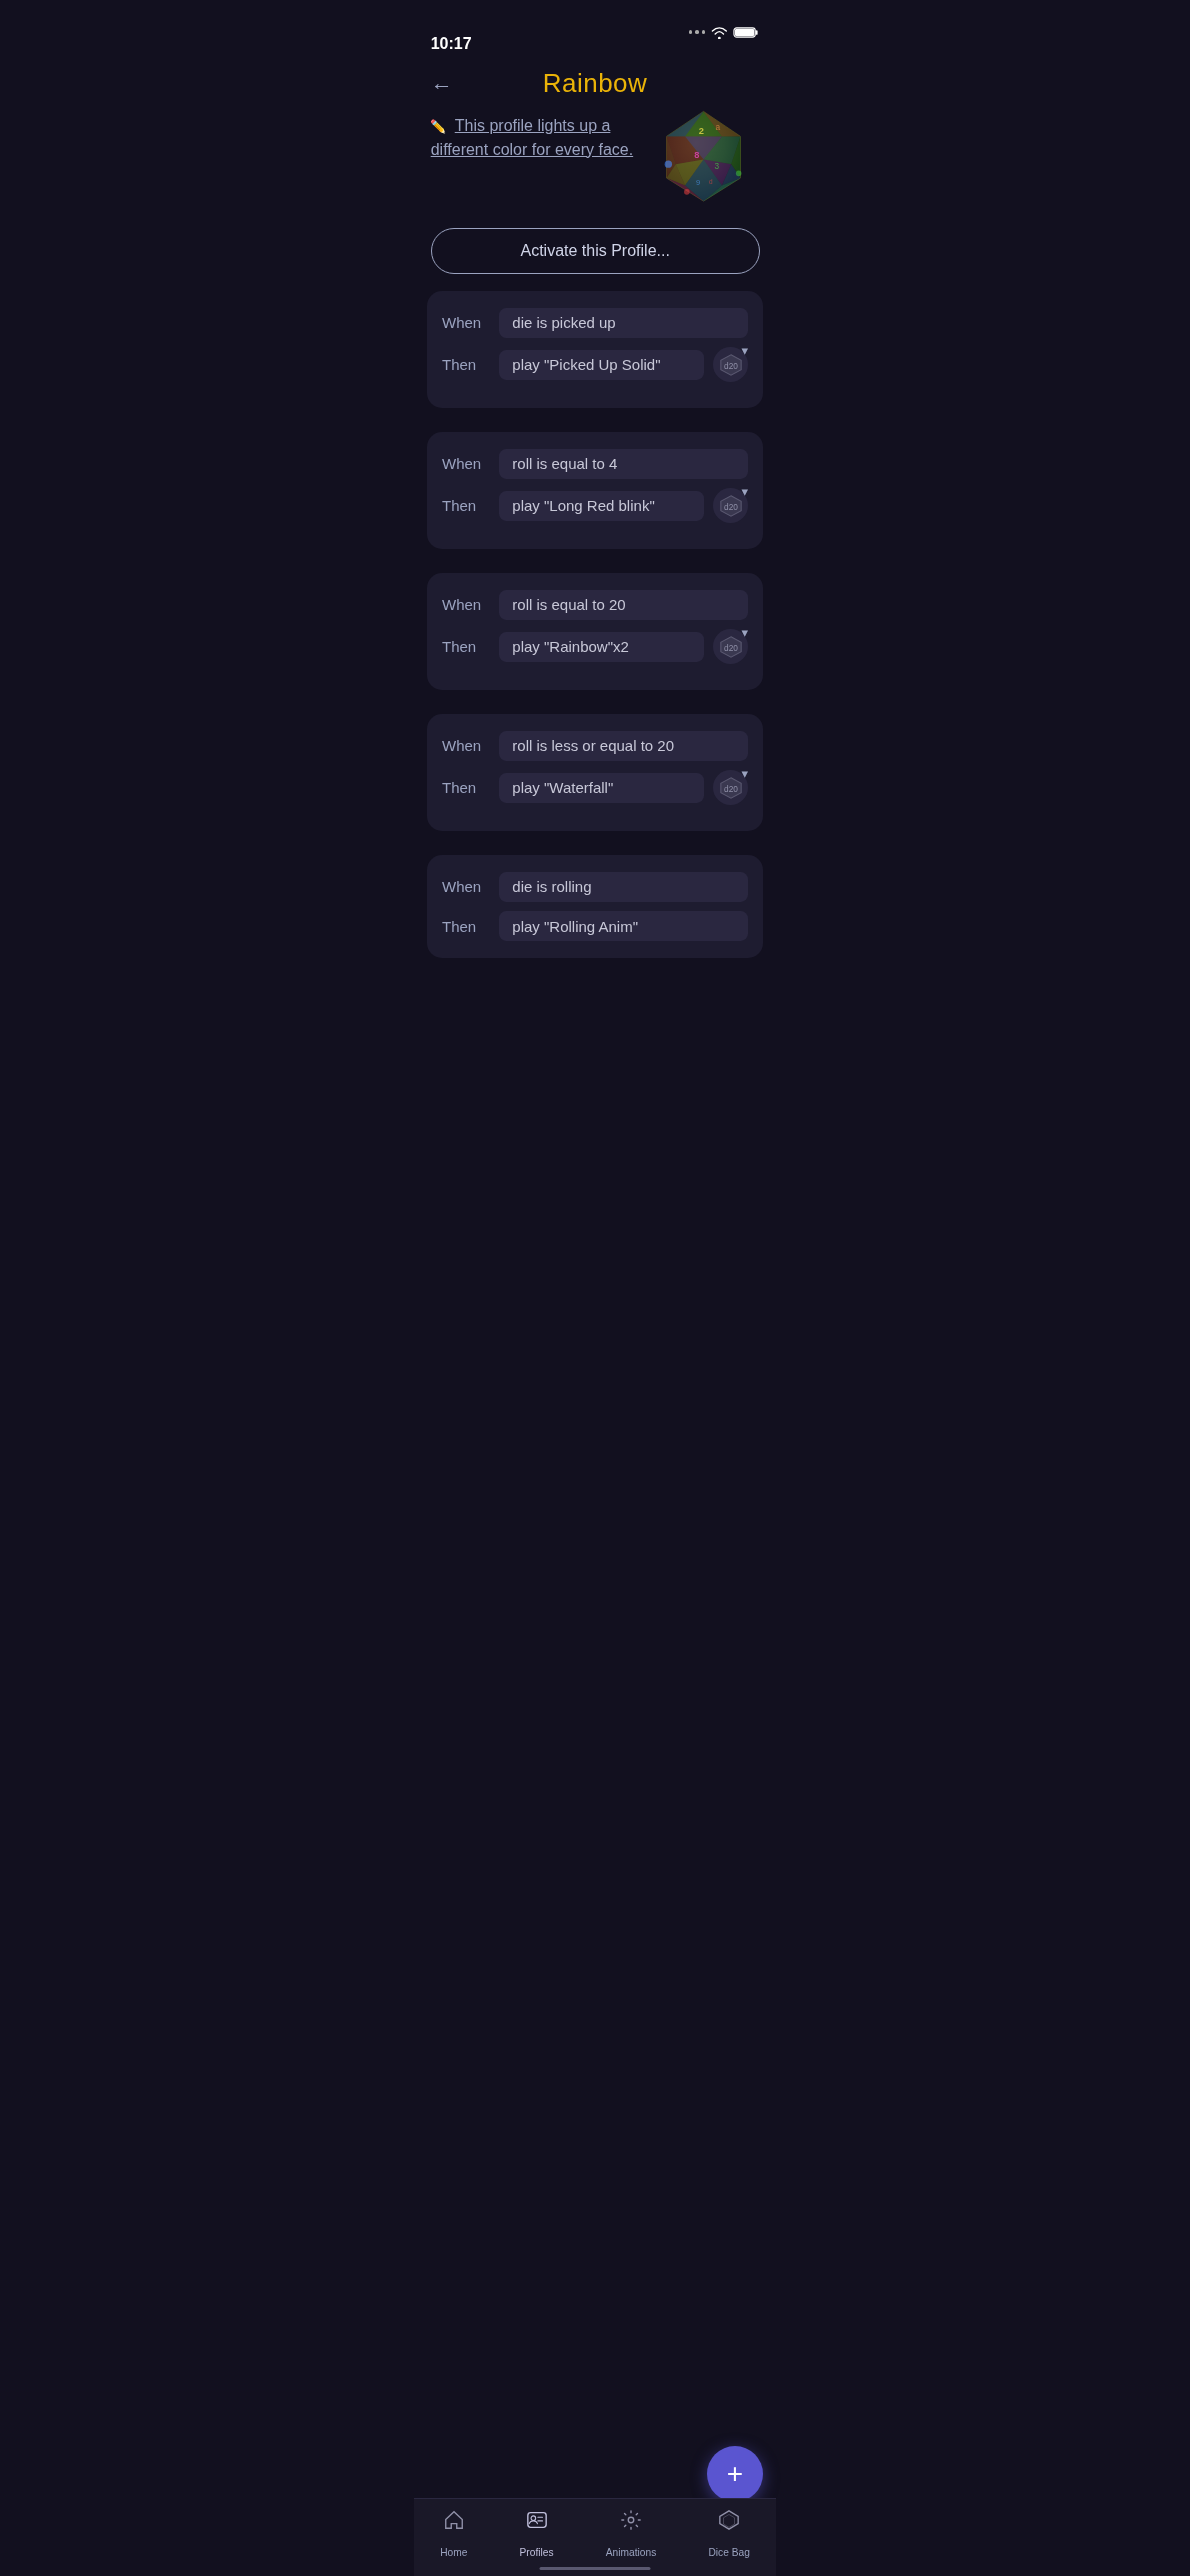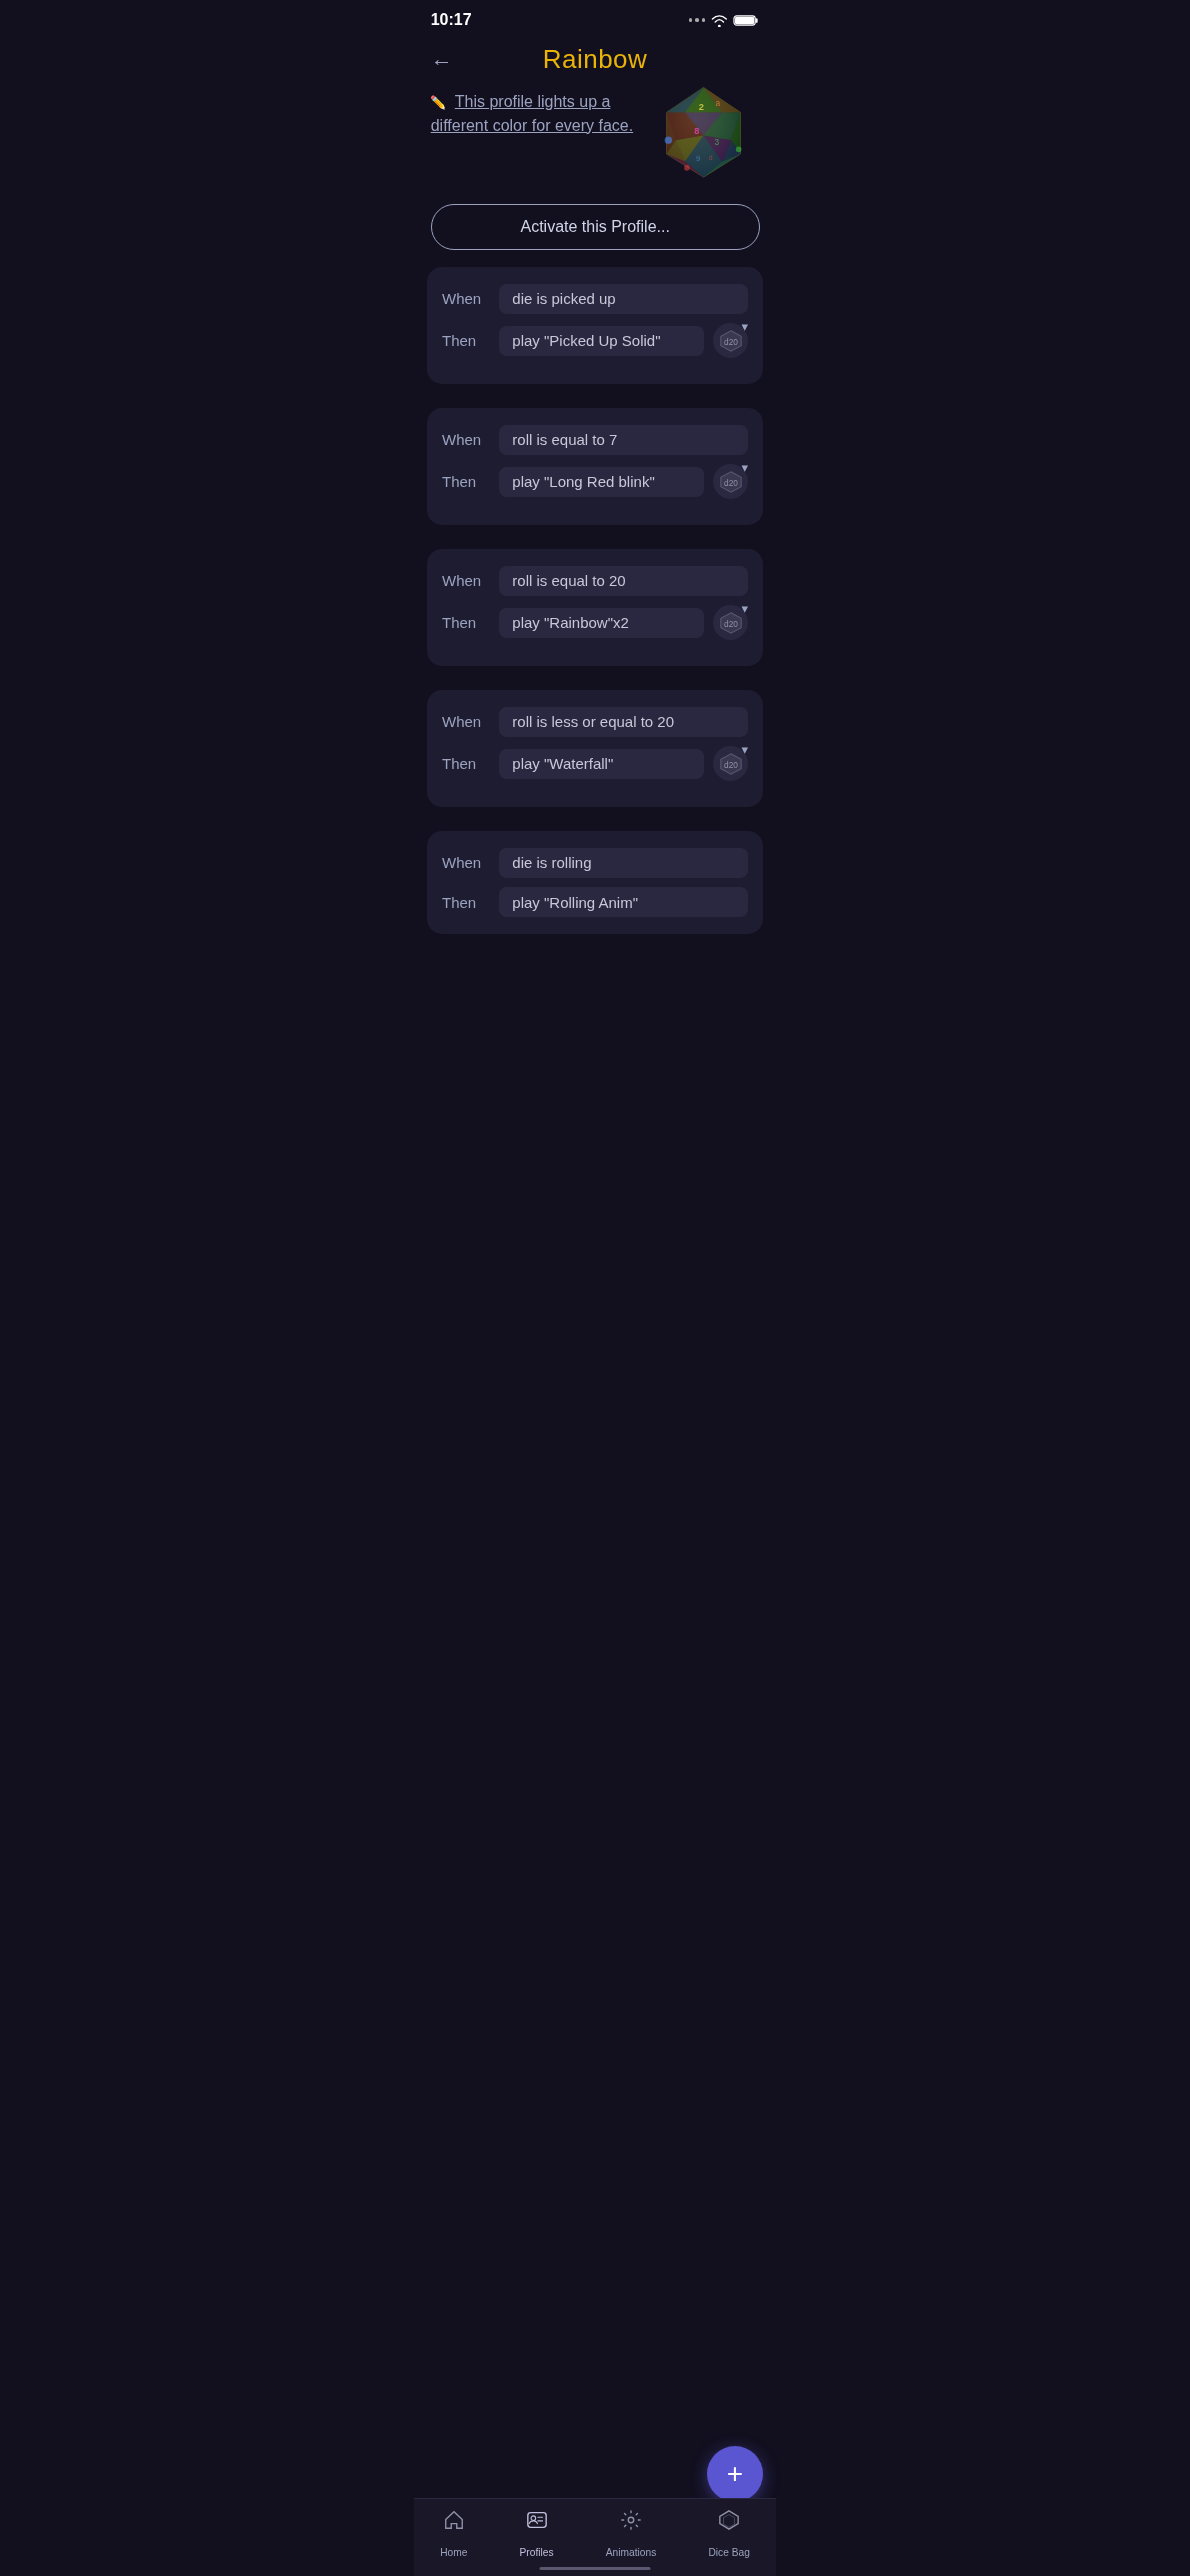--- a/index.html
+++ b/index.html
@@ -20,20 +20,21 @@
       display: flex;
       justify-content: space-between;
       align-items: center;
       padding: 11px 16.7px 5.6px;
     }
 
     .status-time {
       font-size: 16px;
       font-weight: 600;
       color: #fff;
+      margin-top: 24px;
     }
 
     .status-icons {
       display: flex;
       align-items: center;
       gap: 5.6px;
     }
 
     .status-dots {
       display: flex; gap: 2.8px;
@@ -356,21 +357,21 @@
           <text x="13" y="17" text-anchor="middle" font-size="9" fill="#9090a8">d20</text>
         </svg>
       </div>
     </div>
     <div class="chevron-down">▾</div>
   </div>
 
   <div class="rule-card">
     <div class="rule-row">
       <span class="rule-label">When</span>
-      <div class="rule-value-pill">roll is equal to 7</div>
+      <div class="rule-value-pill">roll is equal to 4</div>
     </div>
     <div class="rule-row">
       <span class="rule-label">Then</span>
       <div class="rule-value-pill">play "Long Red blink"</div>
       <div class="rule-dice-icon">
         <svg width="24" height="24" viewBox="0 0 26 26" fill="none" style="font-size:18px">
           <polygon points="13,2 24,8 24,18 13,24 2,18 2,8" fill="#3a3850" stroke="#5a5870" stroke-width="1.2"></polygon>
           <text x="13" y="17" text-anchor="middle" font-size="9" fill="#9090a8">d20</text>
         </svg>
       </div>

